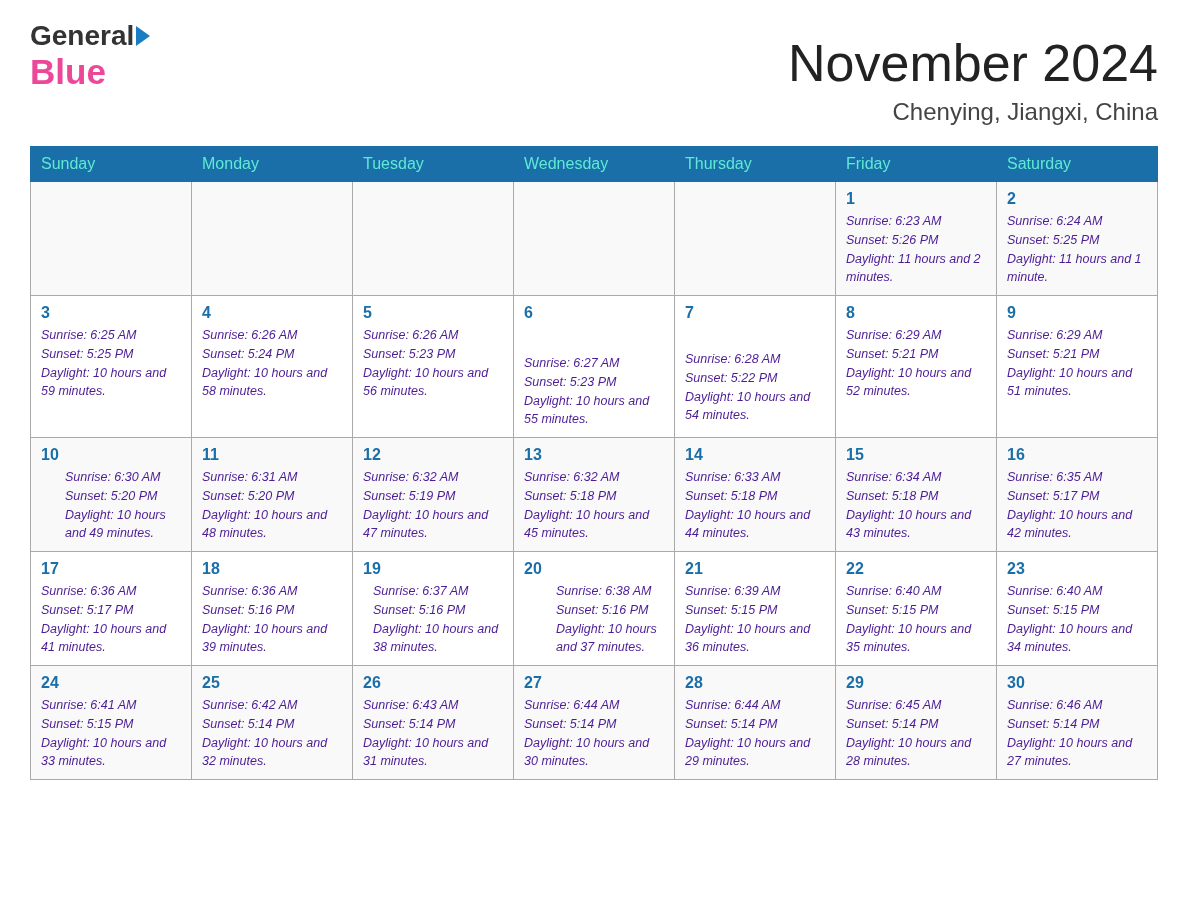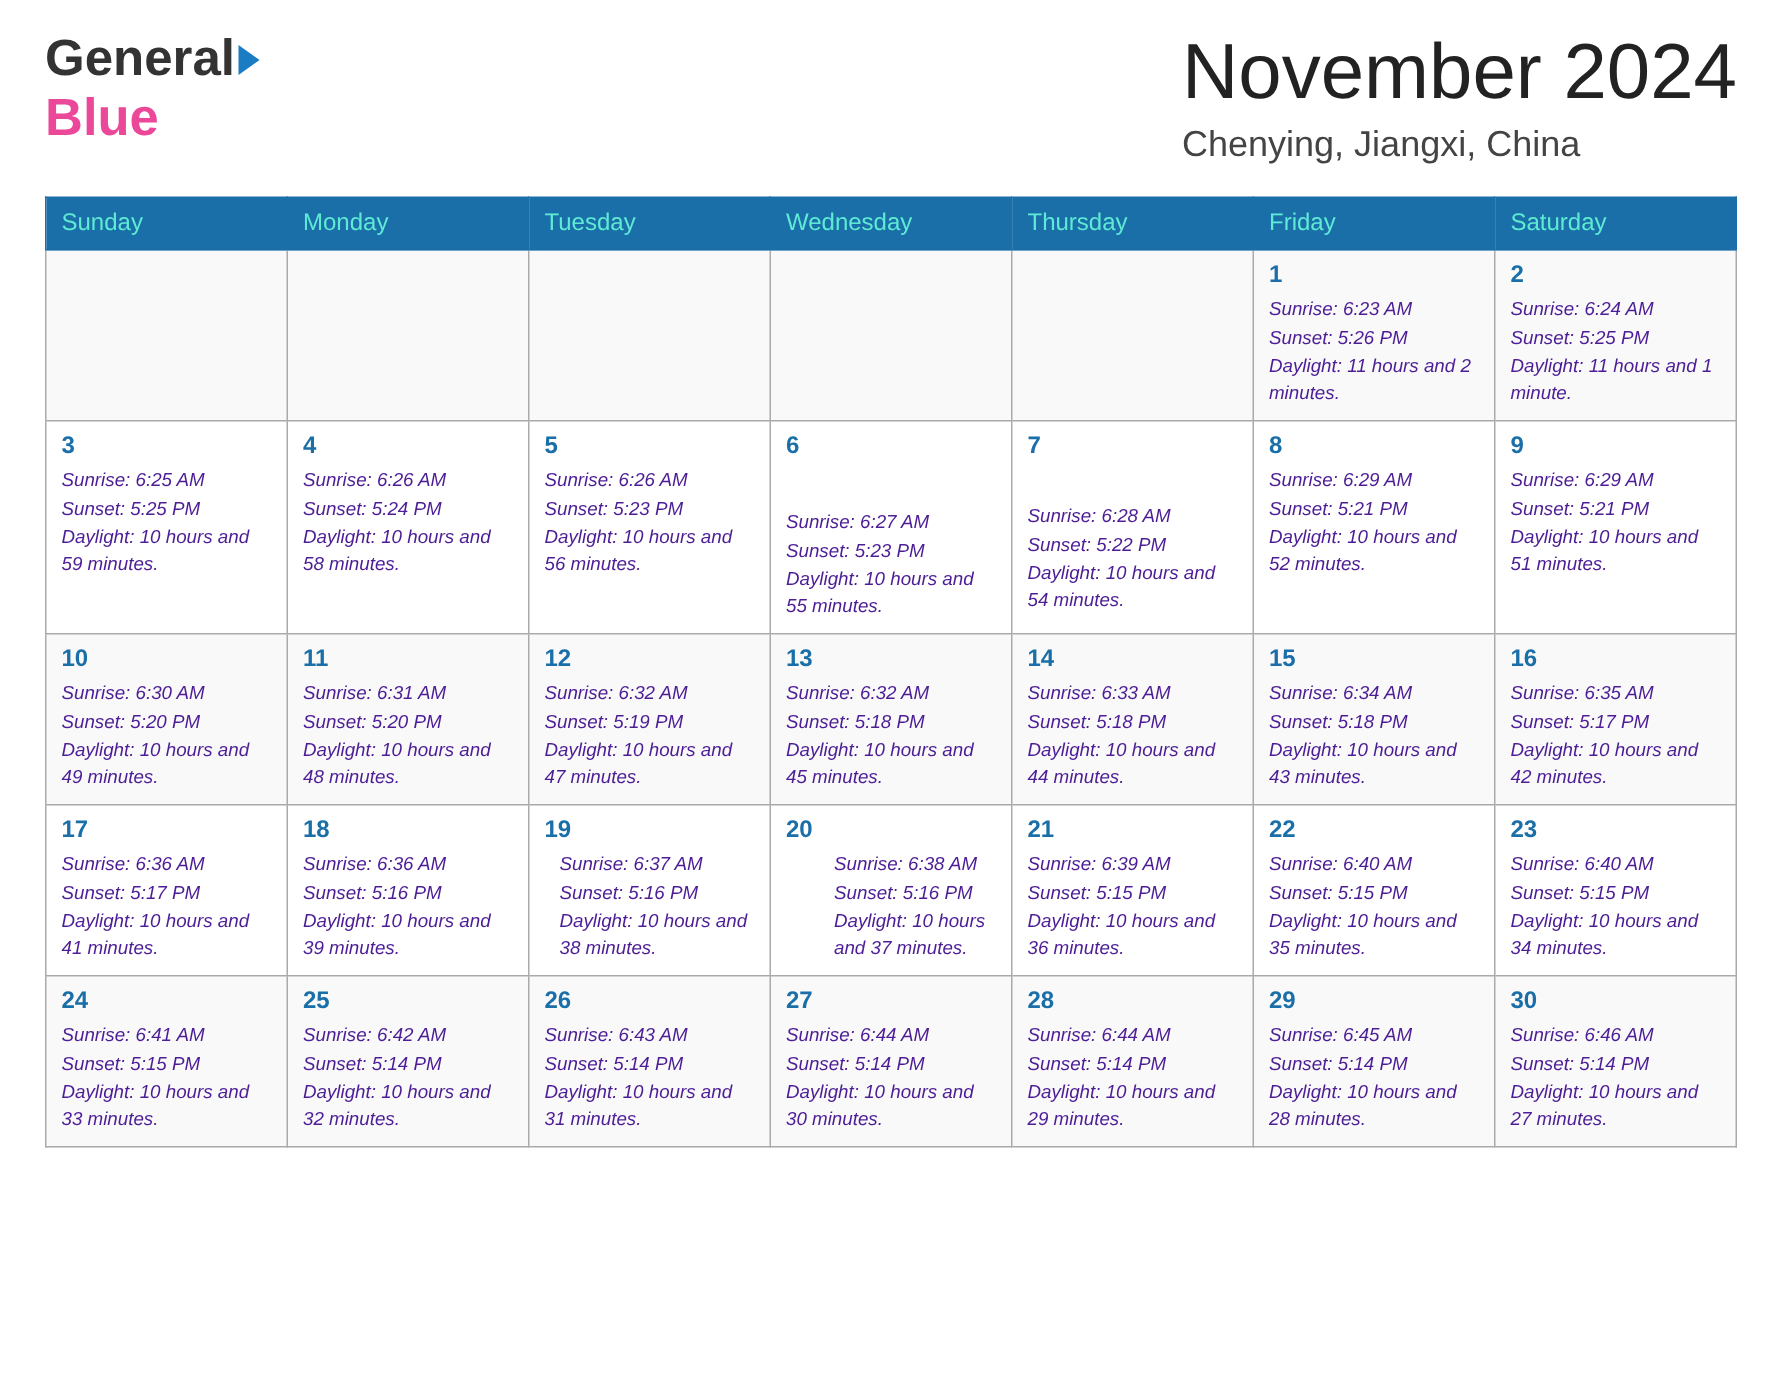--- a/index.html
+++ b/index.html
@@ -17,41 +17,43 @@
       margin-bottom: 20px;
     }
     .logo-area {
       display: flex;
       flex-direction: column;
       align-items: flex-start;
     }
     .logo-text {
       display: flex;
       align-items: center;
-      font-size: 34px;
+      font-size: 28px;
       font-weight: bold;
       color: #333;
     }
     .logo-general { color: #333; }
     .logo-arrow {
       display: inline-block;
       width: 0;
       height: 0;
       border-left: 14px solid #1a7dc4;
       border-top: 10px solid transparent;
       border-bottom: 10px solid transparent;
       margin: 0 2px;
       vertical-align: middle;
     }
     .logo-blue {
       color: #ec4899;
       font-size: 35px;
       font-weight: bold;
     }
     .title-area {
+      text-align: right;
+      margin-top: 15px;
     }
     .month-title {
       font-size: 52px;
       font-weight: normal;
       color: #222;
       line-height: 1.1;
     }
     .location-title {
       font-size: 24px;
       color: #444;
@@ -193,21 +195,21 @@
         <td>
           <span class="day-number">9</span>
           <div class="day-info" style="white-space: pre-line;">Sunrise: 6:29 AM
 Sunset: 5:21 PM
 Daylight: 10 hours and 51 minutes.</div>
         </td>
       </tr>
       <tr>
         <td>
           <span class="day-number">10</span>
-          <div class="day-info" style="white-space: pre-line;">Sunrise: 6:30 AM
+          <div class="day-info" style="white-space: pre-line; margin-left: 24px;">Sunrise: 6:30 AM
 Sunset: 5:20 PM
 Daylight: 10 hours and 49 minutes.</div>
         </td>
         <td>
           <span class="day-number">11</span>
           <div class="day-info" style="white-space: pre-line;">Sunrise: 6:31 AM
 Sunset: 5:20 PM
 Daylight: 10 hours and 48 minutes.</div>
         </td>
         <td>

